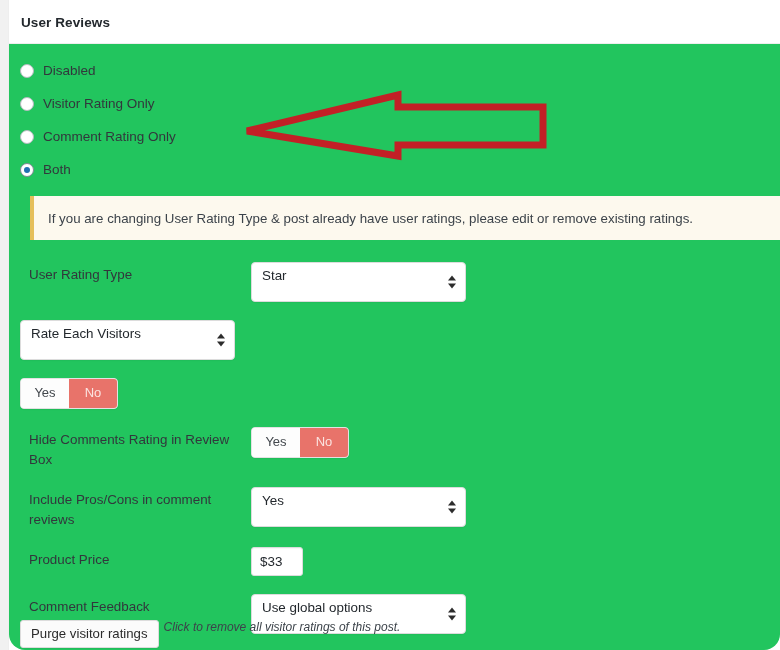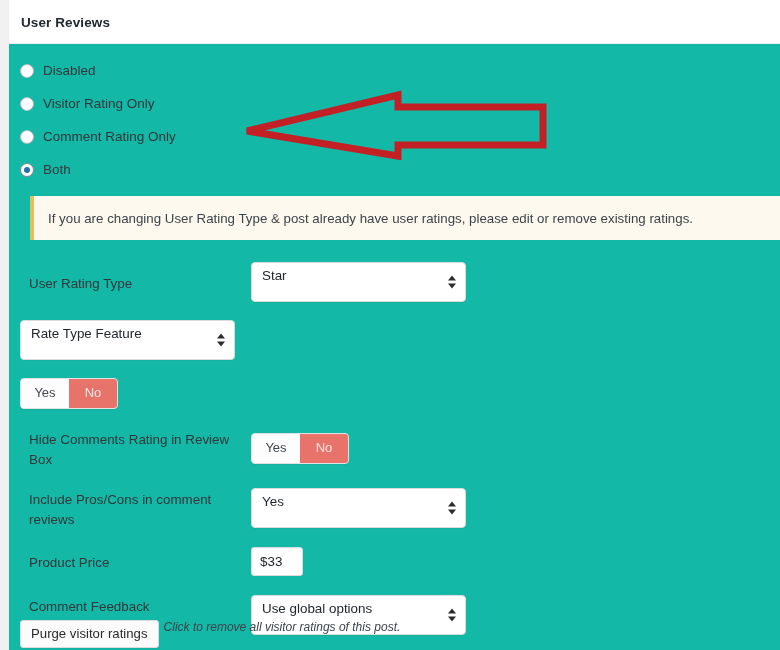--- a/index.html
+++ b/index.html
@@ -23,21 +23,22 @@
     width: 8px; height: 650px;
     background: #f1f1f1;
     border-right: 1px solid #eeeeee;
   }
 
   #panel {
     position: absolute;
     left: 9px; top: 0;
     width: 771px;
     height: 650px;
-    background: #14b8a6;
+    background: #22c55e;
+    border-radius: 16px;
   }
 
   
   #panel-header {
     height: 44px;
     box-sizing: border-box;
     padding: 13px 0 0 12px;
     border-bottom: 1px solid #eeeeee;
     background: #ffffff;
   }
@@ -100,21 +101,21 @@
     color: #3c434a;
     line-height: 1.3;
   }
 
   
   #form {
     margin-top: 13px;
   }
   .field-row {
     display: flex;
-    align-items: center;
+    align-items: flex-start;
     padding: 9px 0 9px 0;
   }
   .field-label {
     width: 231px;
     flex: 0 0 231px;
     font-size: 13.4px;
     color: #32373c;
     line-height: 1.45;
     padding-top: 3px;
     padding-left: 9px;
@@ -293,21 +294,21 @@
           <div class="ui-select w-select">
             <span class="ui-select-value">Star</span>
             <span class="ui-select-arrows"></span>
           </div>
         </div>
       </div>
 
       <div class="field-row">
         <div class="field-control">
           <div class="ui-select w-select">
-            <span class="ui-select-value">Rate Type Feature</span>
+            <span class="ui-select-value">Rate Each Visitors</span>
             <span class="ui-select-arrows"></span>
           </div>
         </div>
       </div>
 
       <div class="field-row">
         <div class="field-control">
           <div class="ui-toggle">
             <span class="ui-toggle-opt">Yes</span>
             <span class="ui-toggle-opt active">No</span>

